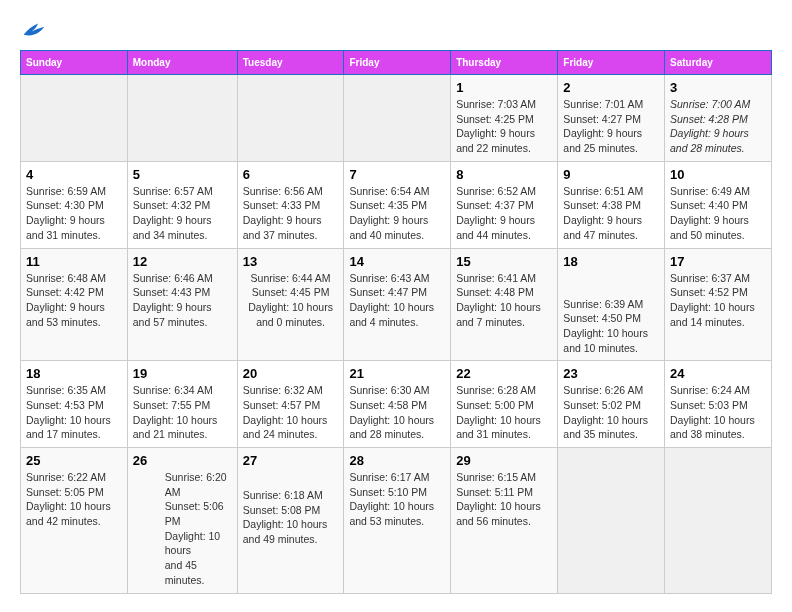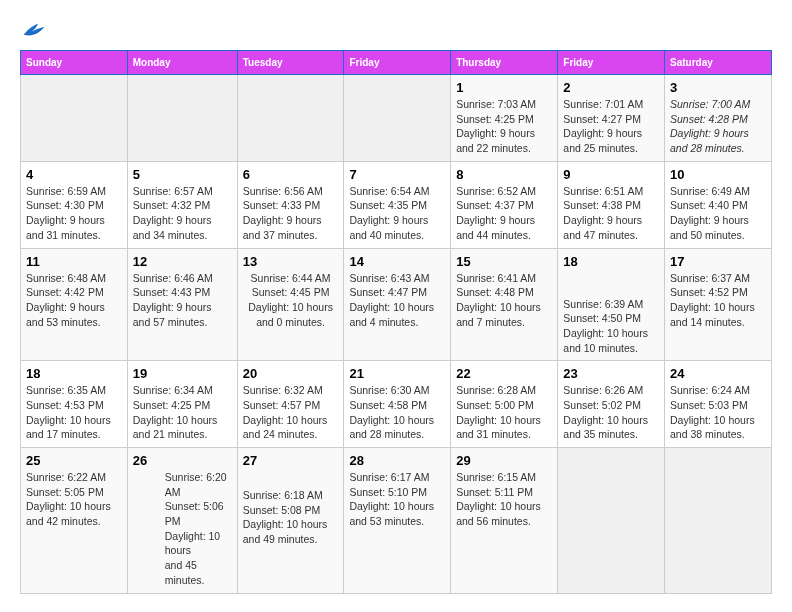--- a/index.html
+++ b/index.html
@@ -257,21 +257,21 @@
         <td>
           <span class="day-number">18</span>
           <div class="day-detail" style="white-space: pre-line;">Sunrise: 6:35 AM
 Sunset: 4:53 PM
 Daylight: 10 hours
 and 17 minutes.</div>
         </td>
         <td>
           <span class="day-number">19</span>
           <div class="day-detail" style="white-space: pre-line;">Sunrise: 6:34 AM
-Sunset: 4:25 PM
+Sunset: 7:55 PM
 Daylight: 10 hours
 and 21 minutes.</div>
         </td>
         <td>
           <span class="day-number">20</span>
           <div class="day-detail" style="white-space: pre-line;">Sunrise: 6:32 AM
 Sunset: 4:57 PM
 Daylight: 10 hours
 and 24 minutes.</div>
         </td>

